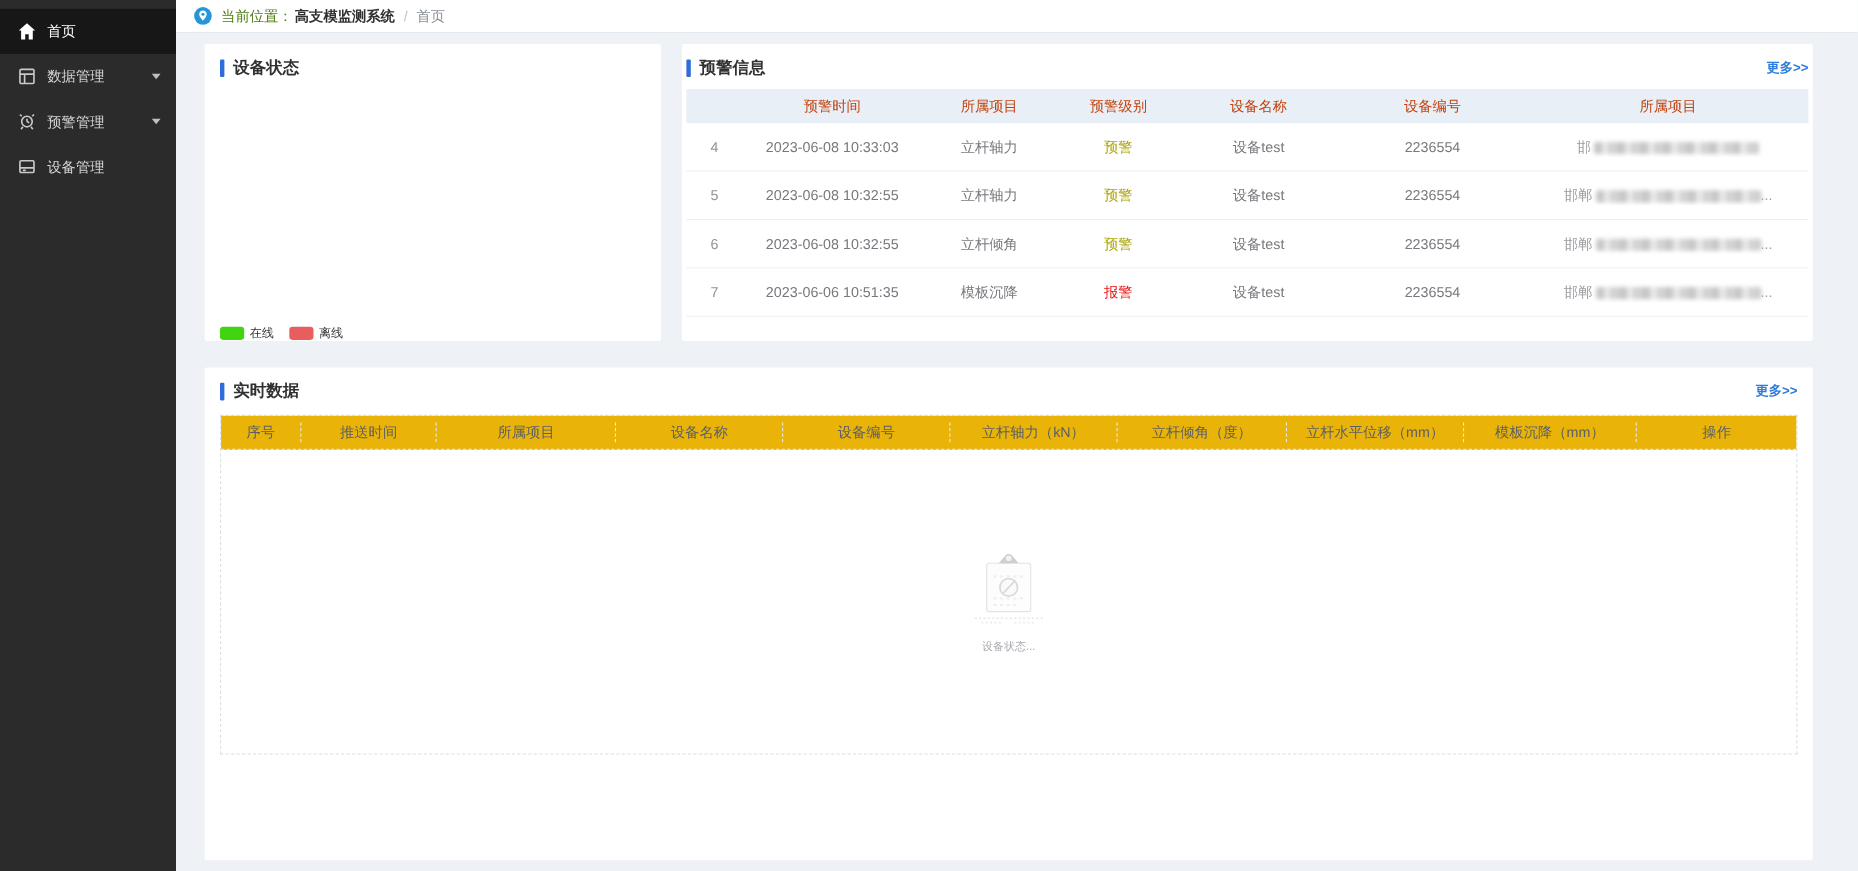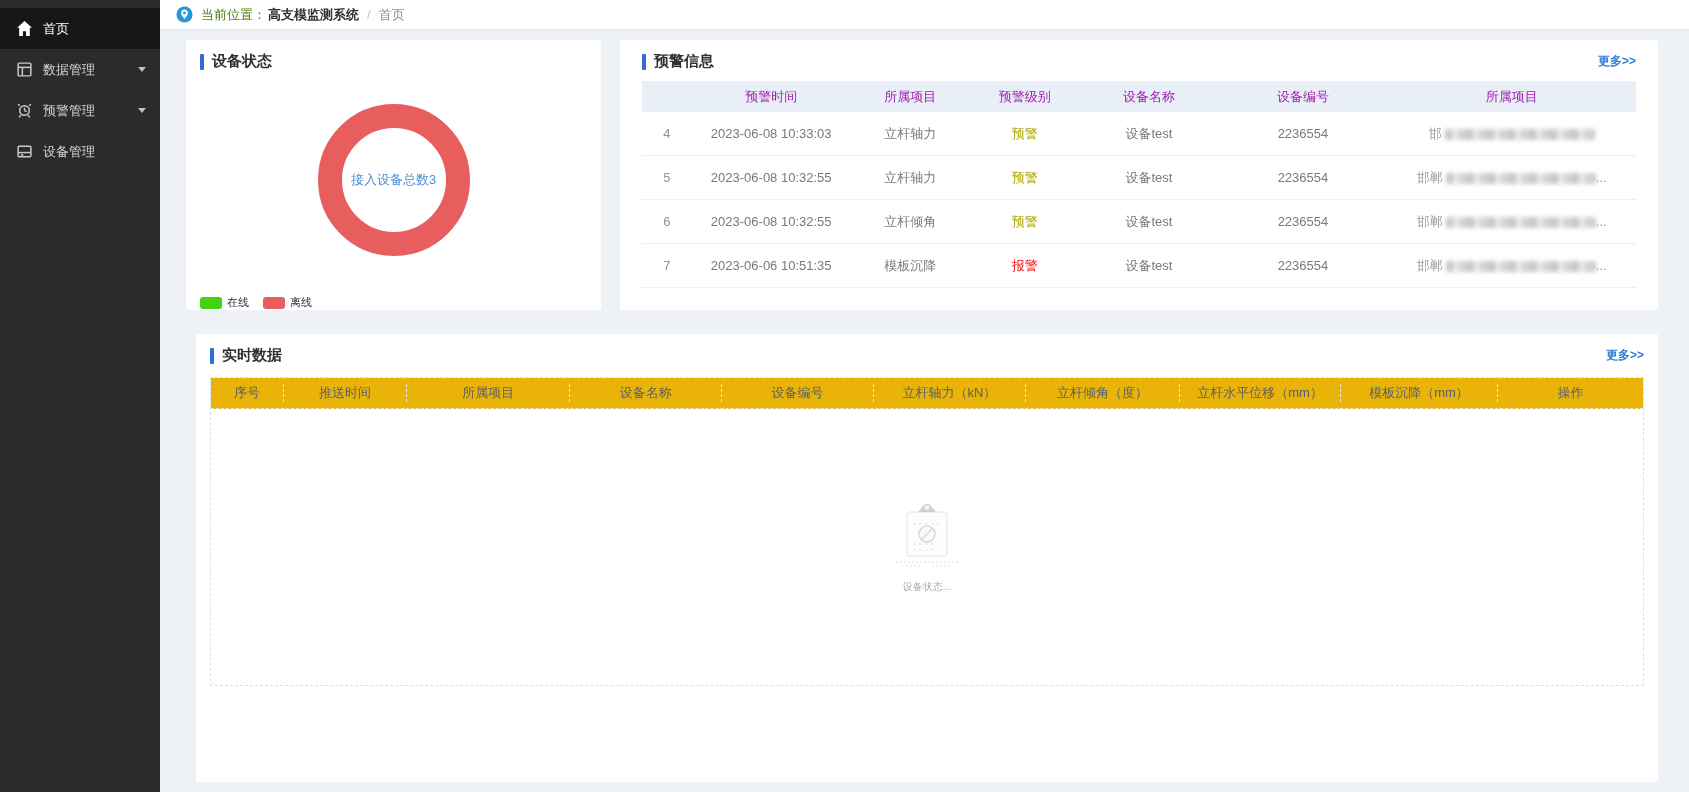--- a/index.html
+++ b/index.html
@@ -29,22 +29,22 @@
   .bc-pin { width:17px; height:17px; margin-right:8px; display:inline-flex; }
   .bc-label { font-size:13px; color:#4d7c0f; }
   .bc-sys { font-size:13px; color:#303133; font-weight:bold; margin-left:2px; }
   .bc-sep { font-size:13px; color:#c0c4cc; margin:0 8px; }
   .bc-cur { font-size:13px; color:#8a8f99; }
 
   .content { padding:10px 41px 0 26px; }
   .row1 { display:flex; gap:19px; }
   .card { background:#fff; border-radius:2px; }
   .card-status { width:415px; height:270px; position:relative; padding:12px 14px; }
-  .card-warning { flex:1; height:270px; padding:12px 22px; }
-  .card-rt { width:1462px; height:448px; margin-top:24px; padding:12px 14px;margin-left:10px; }
+  .card-warning { flex:1; height:270px; padding:12px 4px; }
+  .card-rt { width:1462px; height:448px; margin-top:24px; padding:12px 14px; }
 
   .card-head { display:flex; align-items:center; }
   .tbar { width:4px; height:16px; background:#2e6cd9; border-radius:1px; margin-right:8px; }
   .card-title { font-size:15px; font-weight:bold; color:#303133; }
   .more-link { margin-left:auto; font-size:12px; font-weight:bold; color:#2d7cd8;
     cursor:pointer; text-decoration:none; }
 
   
   .donut-wrap { position:absolute; left:0; right:0; top:64px; display:flex; justify-content:center; }
   .donut { width:152px; height:152px; border-radius:50%; border:24px solid #e85d5d; position:relative; }
@@ -52,21 +52,21 @@
     font-size:13px; color:#4d8ed8; white-space:nowrap; }
   .legend { position:absolute; left:14px; bottom:0; display:flex; align-items:center; gap:14px; }
   .legend-item { display:flex; align-items:center; gap:5px; }
   .legend-swatch { width:22px; height:12px; border-radius:3px; }
   .legend-label { font-size:11px; color:#333; }
 
   
   .wtable { margin-top:10px; }
   .wrow { display:grid; grid-template-columns:5% 16% 12% 11% 14% 17% 25%; align-items:center; }
   .wtable-head { background:#e9eff6; height:31px; }
-  .wtable-head .wcell { font-size:13px; color:#a21caf; text-align:center; }
+  .wtable-head .wcell { font-size:13px; color:#c2410c; text-align:center; }
   .wcell { font-size:13px; color:#76797d; text-align:center; overflow:hidden; white-space:nowrap; }
   .wtr { height:44px; border-bottom:1px solid #efefef; }
   .wcell.idx { color:#909399; }
   .wcell.level { font-weight:normal; }
   .wcell.project { color:#9a9da1; }
   .redact-bar { display:inline-block; vertical-align:middle; width:150px; height:11px;
     margin-left:3px; border-radius:2px; filter:blur(2px);
     background:repeating-linear-gradient(90deg,#c7c7c7 0 7px,#e7e7e7 7px 13px,#d3d3d3 13px 21px); }
 
   
@@ -158,25 +158,20 @@
       <span class="bc-cur">首页</span>
     </div>
 
     <div class="content">
       <div class="row1">
 
         <section class="card card-status">
           <div class="card-head">
             <span class="tbar"></span>
             <span class="card-title">设备状态</span>
-          </div>
-          <div class="donut-wrap">
-            <div class="donut">
-              <span class="donut-label">接入设备总数3</span>
-            </div>
           </div>
           <div class="legend">
             <span class="legend-item">
               <span class="legend-swatch" style="background:#41d411;"></span>
               <span class="legend-label">在线</span>
             </span>
             <span class="legend-item">
               <span class="legend-swatch" style="background:#e85d5d;"></span>
               <span class="legend-label">离线</span>
             </span>

